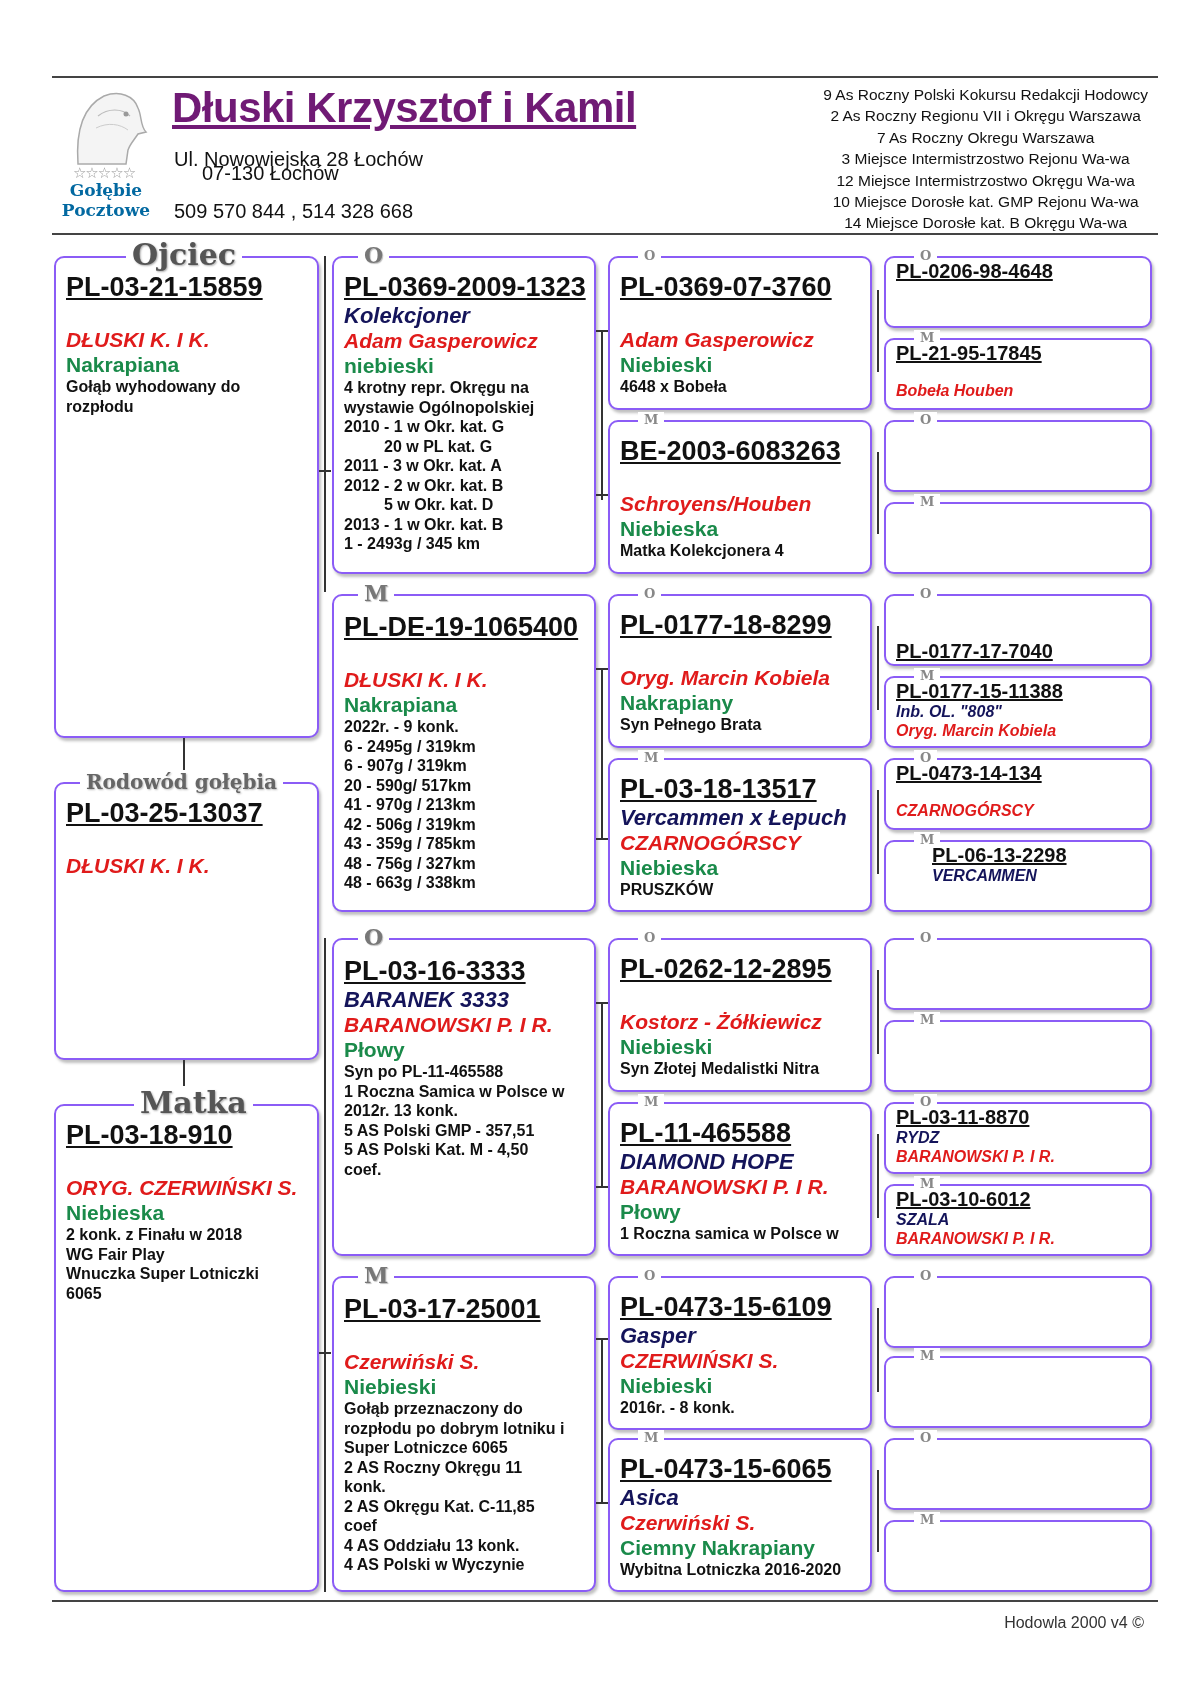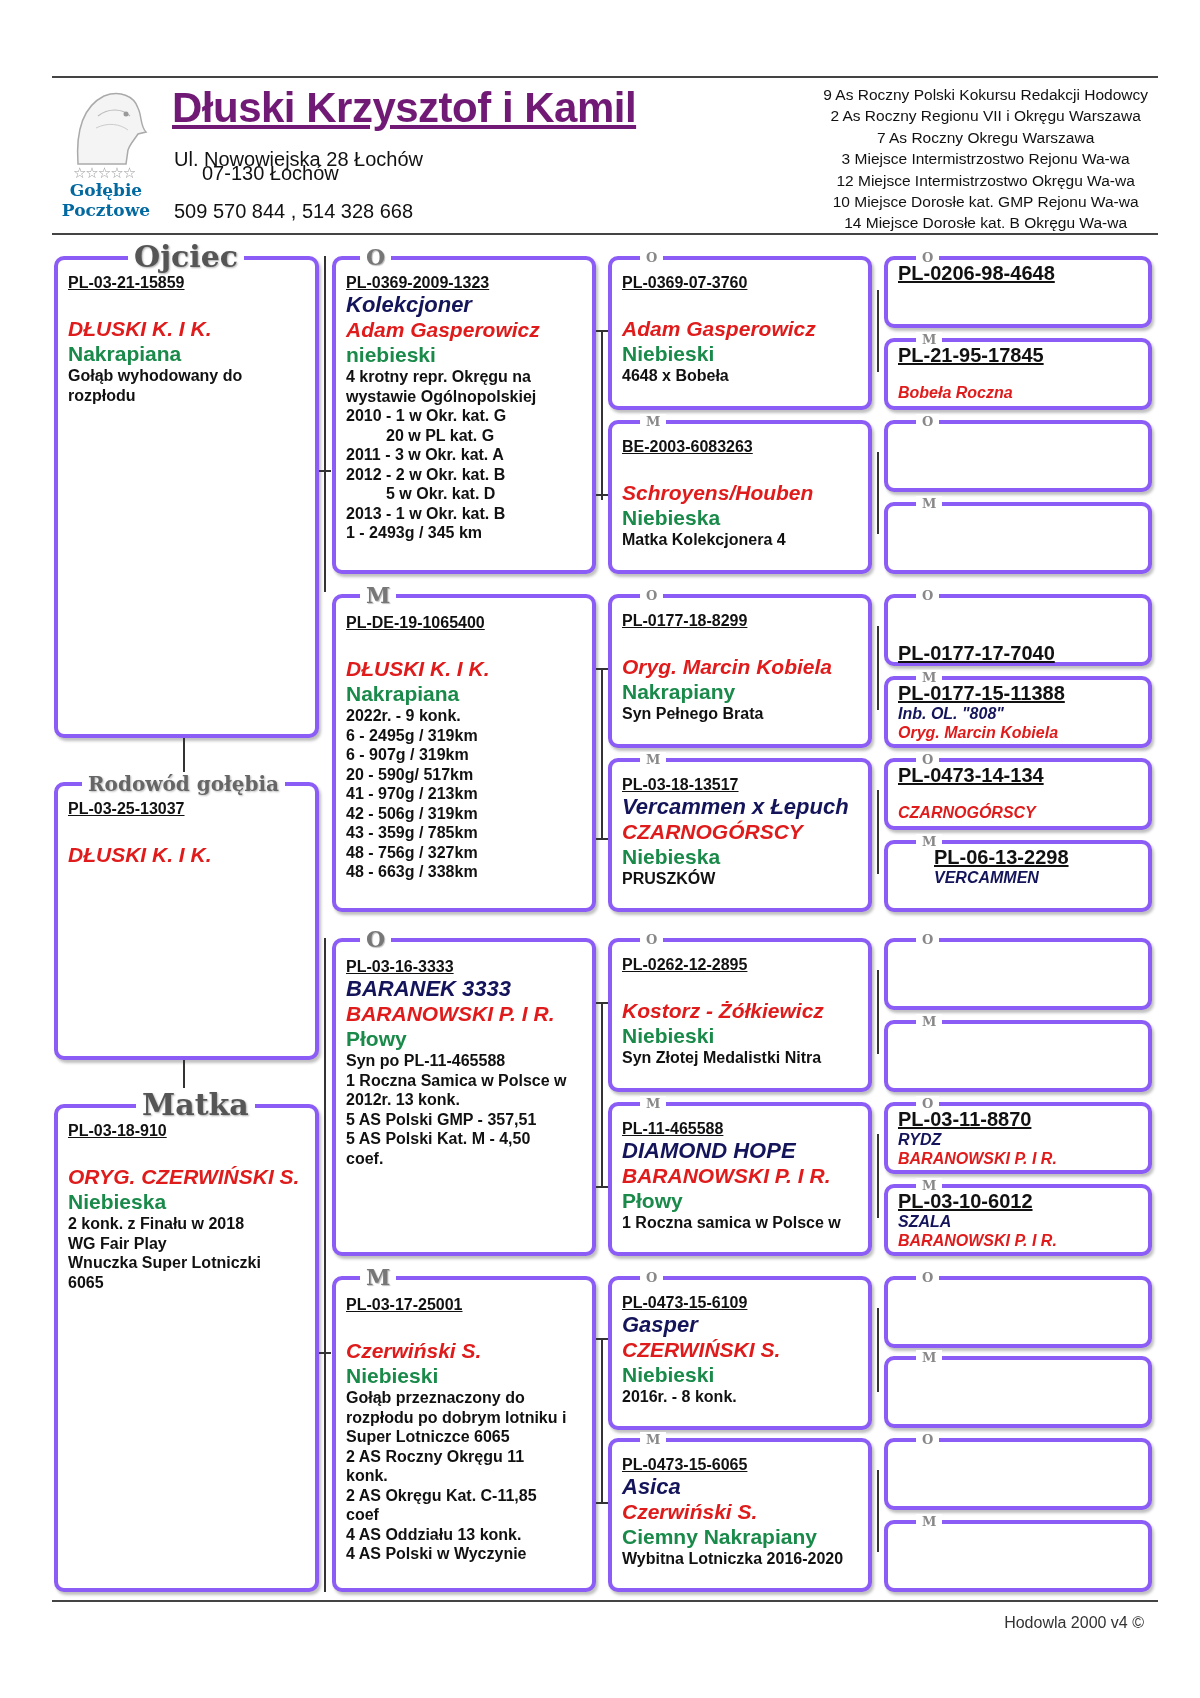--- a/index.html
+++ b/index.html
@@ -5,28 +5,28 @@
   html,body{margin:0;padding:0;background:#fff;}
   body{width:1200px;height:1698px;position:relative;font-family:"Liberation Sans",sans-serif;color:#111;overflow:hidden;}
   .hr{position:absolute;left:52px;width:1106px;height:2px;background:#444;}
   .logo{position:absolute;left:56px;top:84px;width:100px;height:140px;}
   .logo .head{position:absolute;left:12px;top:2px;width:80px;height:80px;}
   .logo .stars{position:absolute;left:0;top:80px;width:96px;text-align:center;font-size:15px;color:#999;letter-spacing:-1px;}
   .logo .lt{position:absolute;left:0;width:100px;text-align:center;font-family:"DejaVu Serif","Liberation Serif",serif;font-weight:bold;color:#0369a1;font-size:17px;}
   .title{position:absolute;left:172px;top:84px;font-size:42px;font-weight:bold;text-decoration:underline;color:#701a75;letter-spacing:-0.5px;}
   .addr{position:absolute;left:174px;font-size:20px;color:#111;}
   .ach{position:absolute;right:52px;top:84px;text-align:center;font-size:15.5px;line-height:21.4px;color:#111;}
-  .box{position:absolute;border:4px solid #8b5cf6;border-radius:10px;background:#fff;box-shadow:2px 3px 3px rgba(0,0,0,0.25);box-sizing:border-box;}
+  .box{position:absolute;border:2px solid #8b5cf6;border-radius:10px;background:#fff;box-shadow:2px 3px 3px rgba(0,0,0,0.25);box-sizing:border-box;}
   .lbl{position:absolute;top:-14px;background:#fff;padding:0 6px;font-family:"DejaVu Serif","Liberation Serif",serif;font-weight:bold;color:#888;line-height:20px;}
   .lbl.big{top:-20px;font-size:30px;line-height:34px;color:#555;text-shadow:1px 1px 2px #aaa;}
   .lbl.mid{top:-14px;font-size:20px;line-height:24px;color:#666;text-shadow:1px 1px 2px #bbb;}
   .lbl.sm{top:-13px;font-size:22px;color:#777;text-shadow:1px 1px 1px #bbb;}
   .lbl.xs{top:-10px;font-size:13px;line-height:16px;color:#888;}
   .ring{font-weight:bold;text-decoration:underline;color:#111;display:block;}
-  .c1 .ring,.c2 .ring,.c3 .ring{font-size:16px;}
+  .c1 .ring,.c2 .ring,.c3 .ring{font-size:27px;}
   .c4 .ring{font-size:20px;}
   .name{font-style:italic;font-weight:bold;color:#14145a;display:block;}
   .breed{font-style:italic;font-weight:bold;color:#e01b1b;display:block;}
   .color{font-weight:bold;color:#1a8a4a;display:block;}
   .desc{font-weight:bold;color:#111;display:block;white-space:pre;}
   .inner{position:absolute;left:10px;top:14px;right:6px;}
   .c1 .name,.c2 .name,.c3 .name{font-size:22px;line-height:25px;}
   .c1 .breed,.c2 .breed,.c3 .breed{font-size:21px;line-height:25px;}
   .c1 .color,.c2 .color,.c3 .color{font-size:21px;line-height:25px;}
   .c1 .desc,.c2 .desc,.c3 .desc{font-size:16px;line-height:19.5px;}
@@ -296,21 +296,21 @@
   <span class="lbl xs" style="left:28px;">O</span>
   <div class="inner" style="top:2px;">
     <span class="ring">PL-0206-98-4648</span>
   </div>
 </div>
 <div class="box c4" style="left:884px;top:338px;width:268px;height:72px;">
   <span class="lbl xs" style="left:28px;">M</span>
   <div class="inner" style="top:2px;">
     <span class="ring">PL-21-95-17845</span>
     <span class="spacer"></span>
-    <span class="breed">Bobeła Roczna</span>
+    <span class="breed">Bobeła Houben</span>
   </div>
 </div>
 <div class="box c4" style="left:884px;top:420px;width:268px;height:72px;">
   <span class="lbl xs" style="left:28px;">O</span>
 </div>
 <div class="box c4" style="left:884px;top:502px;width:268px;height:72px;">
   <span class="lbl xs" style="left:28px;">M</span>
 </div>
 <div class="box c4" style="left:884px;top:594px;width:268px;height:72px;">
   <span class="lbl xs" style="left:28px;">O</span>

